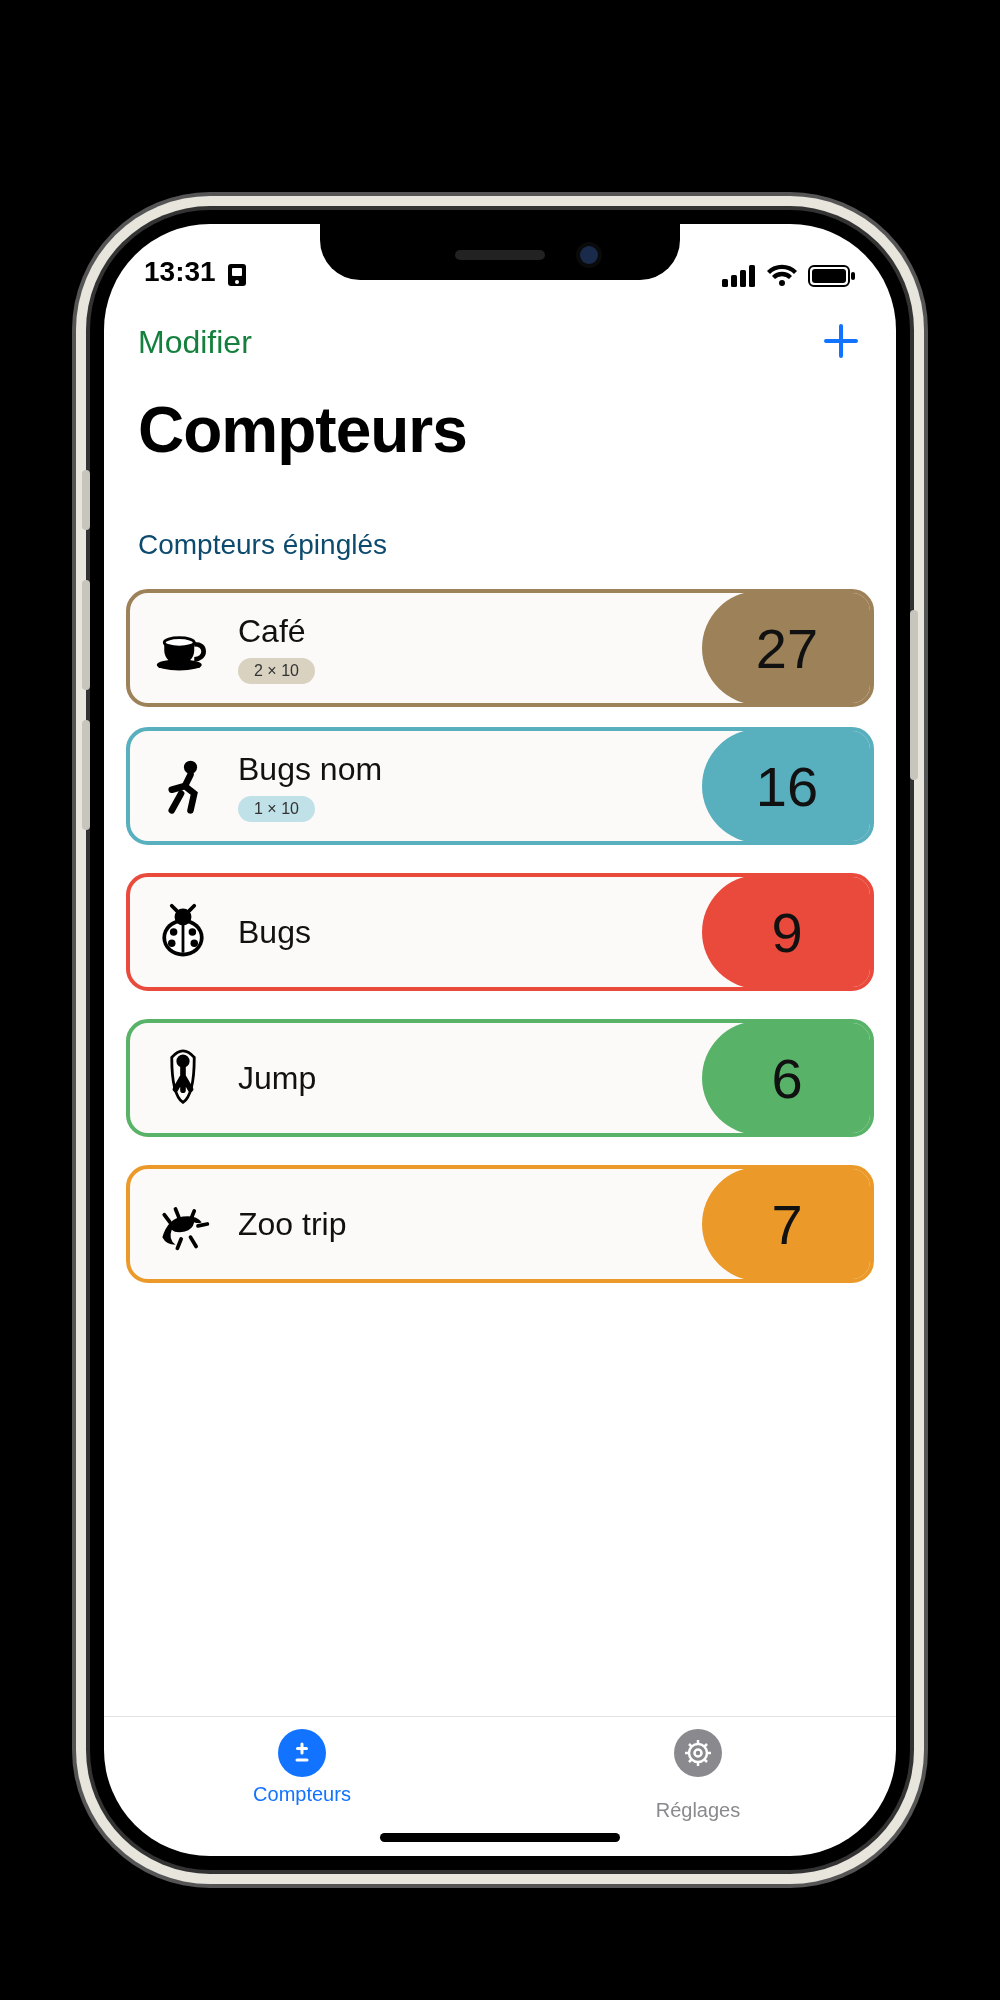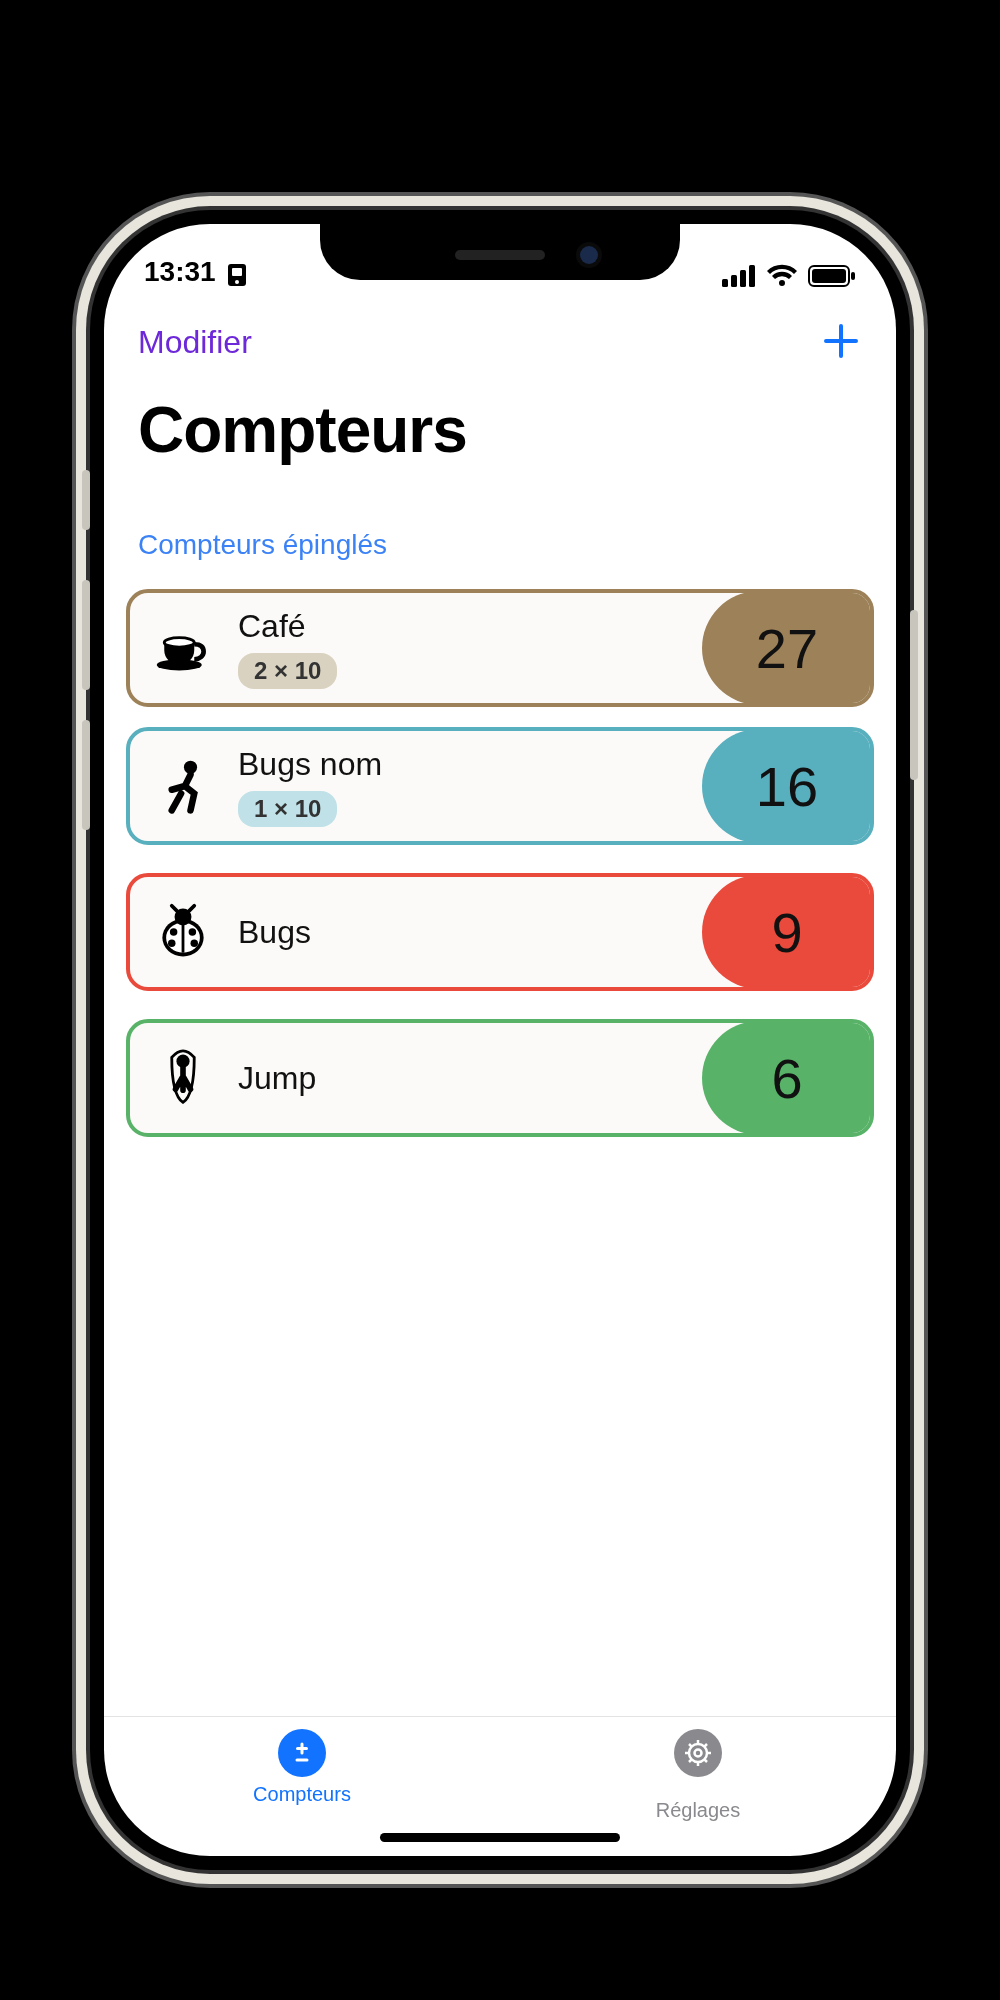--- a/index.html
+++ b/index.html
@@ -35,49 +35,49 @@
     justify-content:space-between; font-weight:600; font-size:28px;
   }
   .sb-left { display:flex; align-items:flex-end; gap:10px; }
   .sb-right { display:flex; align-items:center; gap:10px; }
   .sb-right svg { display:block; }
 
   .navbar {
     display:flex; justify-content:space-between; align-items:center;
     padding: 26px 34px 4px;
   }
-  .nav-edit { color:#6d28d9; font-size:32px; font-weight:400; background:none; border:none; }
+  .nav-edit { color:#15803d; font-size:32px; font-weight:400; background:none; border:none; }
   .nav-add  { color:#1173ff; background:none; border:none; }
   .nav-add svg { width:42px; height:42px; }
 
   .title {
     font-size:64px; font-weight:800; padding: 24px 34px 30px; letter-spacing:-1px;
   }
 
   .section-head {
-    color:#3b82f6; font-size:28px; font-weight:500; padding: 32px 34px 18px;
+    color:#0c4a6e; font-size:28px; font-weight:500; padding: 32px 34px 18px;
   }
 
   .list { padding: 10px 22px; display:flex; flex-direction:column; gap:28px; }
 
   .card {
     display:flex; align-items:stretch; overflow:hidden;
     border-radius:22px; height:118px; background:#fcfaf8;
     border:4px solid var(--c);
   }
   .card-left {
     flex:1; display:flex; align-items:center; gap:20px; padding:0 18px;
   }
   .card-icon { width:70px; display:flex; justify-content:center; }
   .card-icon svg { width:60px; height:60px; }
   .card-body { display:flex; flex-direction:column; gap:8px; }
   .card-name { font-size:32px; font-weight:500; color:#111; }
   .card-badge {
     align-self:flex-start; background: var(--badge);
-    padding:4px 16px; border-radius:16px; font-size:24px; color:#333;font-weight:bold;
+    padding:4px 16px; border-radius:16px; font-size:16px; color:#333;
   }
   .card-count {
     width:170px; display:flex; align-items:center; justify-content:center;
     font-size:56px; font-weight:400; color:#111;
     background: var(--c); border-top-left-radius:60px; border-bottom-left-radius:60px;
     margin:-2px -2px -2px 0;
   }
 
   .tabbar {
     margin-top:auto; height:140px; border-top:1px solid #e3e3e6;
@@ -218,20 +218,34 @@
                 <circle cx="32" cy="14" r="7" fill="#000"></circle>
                 <path d="M32 21v24M32 30l-8 14M32 30l8 14" stroke="#000" stroke-width="6" stroke-linecap="round"></path>
                 <path d="M20 10q12-14 24 0q0 40-12 48q-12-8-12-48z" fill="none" stroke="#000" stroke-width="3"></path>
               </svg>
             </div>
             <div class="card-body">
               <div class="card-name">Jump</div>
             </div>
           </div>
           <div class="card-count">6</div>
+        </div>
+        <div class="card" style="--c: #eb9a2a; --badge: #ddd;">
+          <div class="card-left">
+            <div class="card-icon">
+              <svg viewBox="0 0 64 64">
+                <path d="M10 46q6-20 22-22q14-2 20 6q-4 2-8 0q-2 8-10 10q-10 2-14-2q-4 10 4 16q-10 0-14-8z" fill="#000"></path>
+                <path d="M18 30l-6-8M28 26l-4-10M40 28l4-10M48 34l10-2M30 48l-4 10M40 46l6 10" stroke="#000" stroke-width="4" stroke-linecap="round"></path>
+              </svg>
+            </div>
+            <div class="card-body">
+              <div class="card-name">Zoo trip</div>
+            </div>
+          </div>
+          <div class="card-count">7</div>
         </div>
       </div>
 
     <div class="tabbar">
       <div class="tab active">
         <div class="tab-icon">
           <svg width="26" height="26" viewBox="0 0 26 26">
               <path d="M13 4v9M8.5 8.5h9M8 20h10" stroke="#fff" stroke-width="3" stroke-linecap="round"></path>
             </svg>
         </div>

